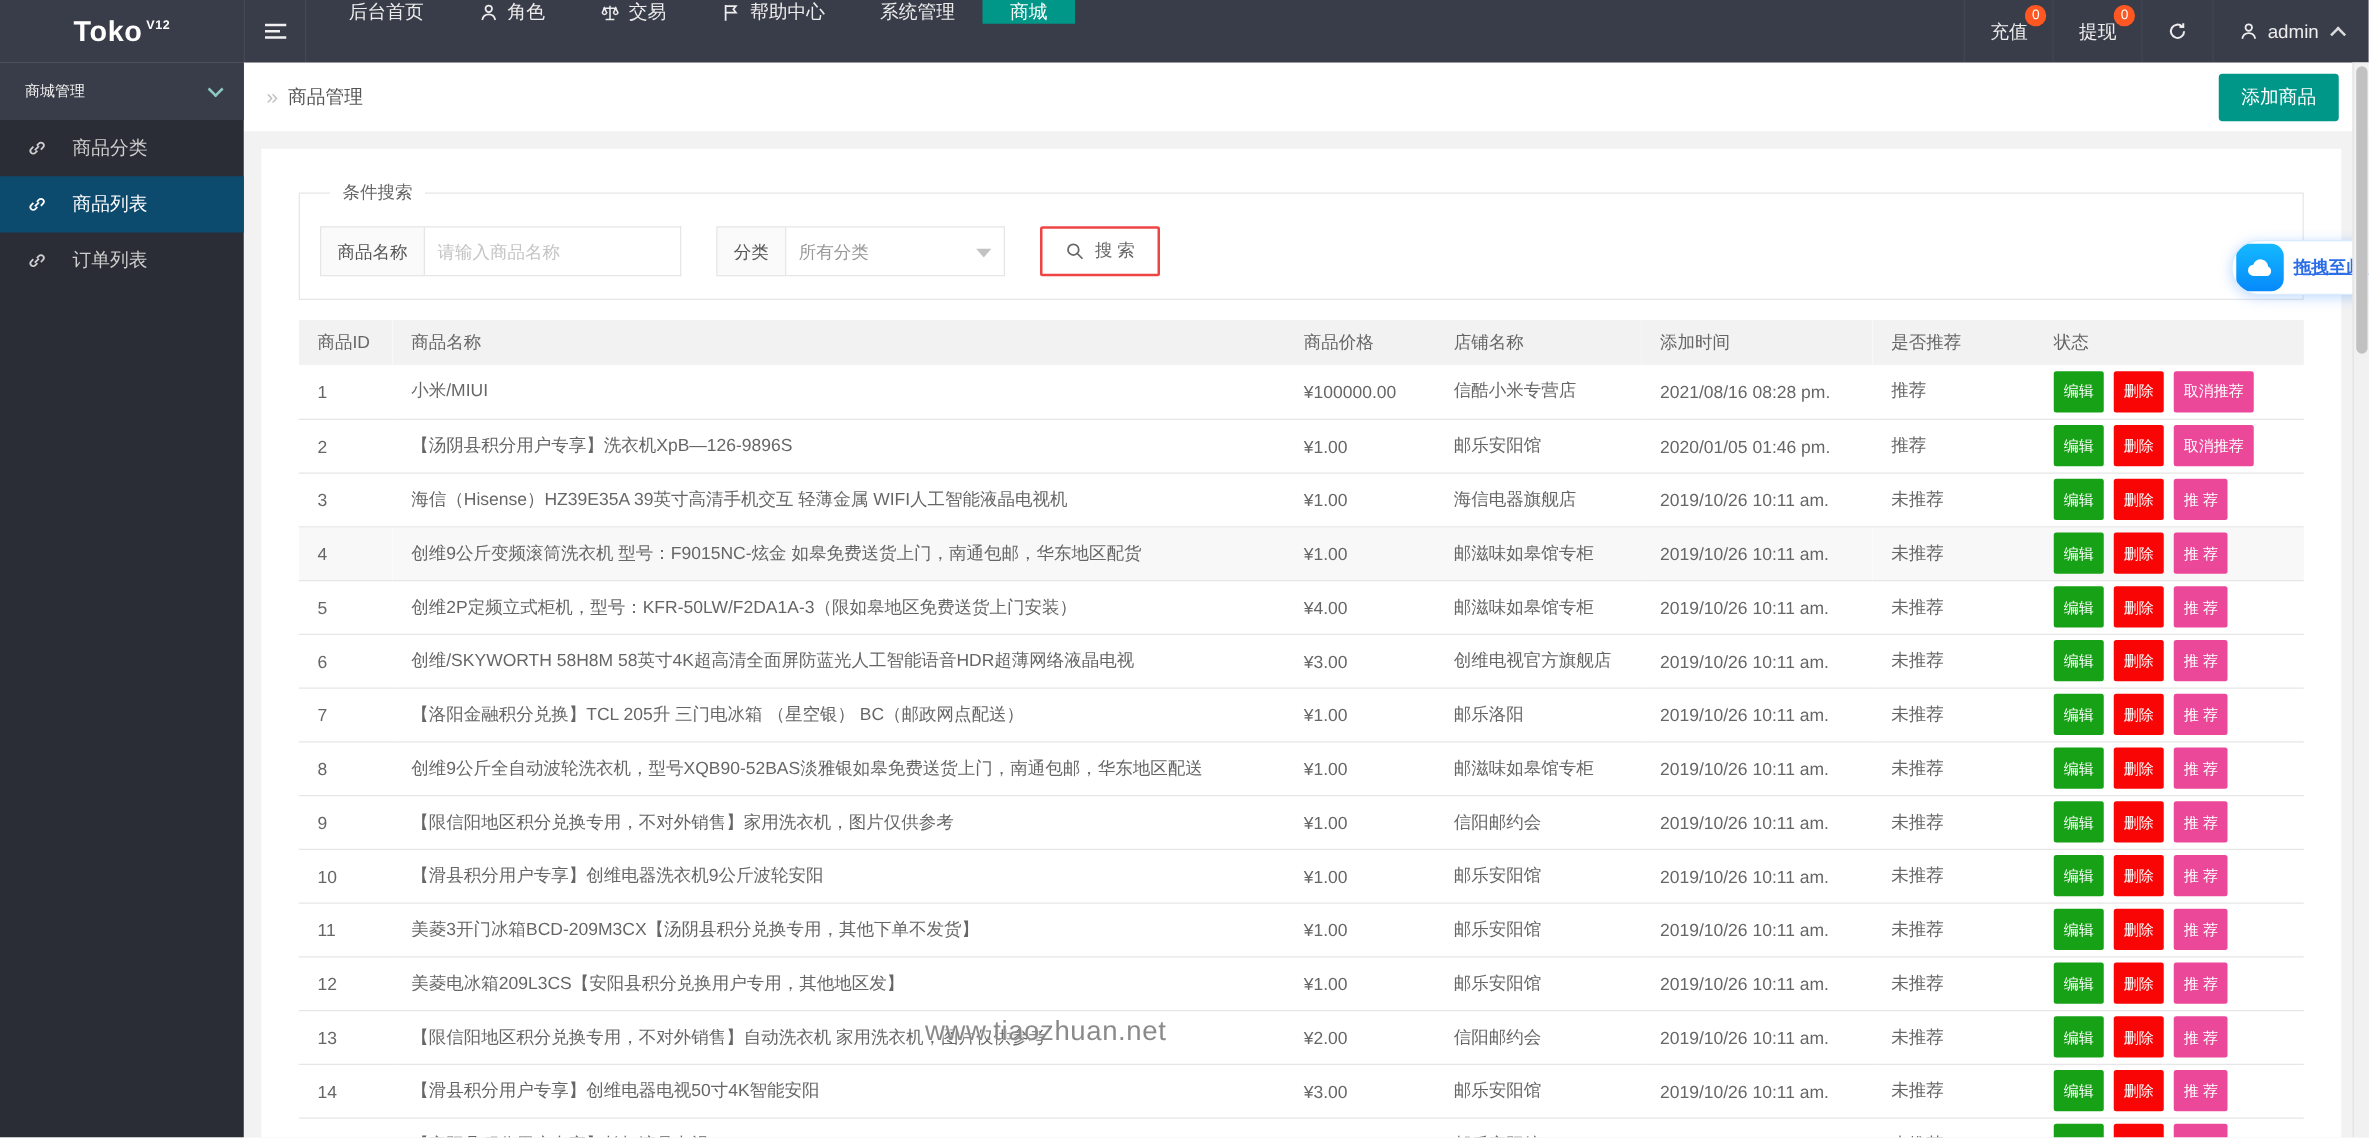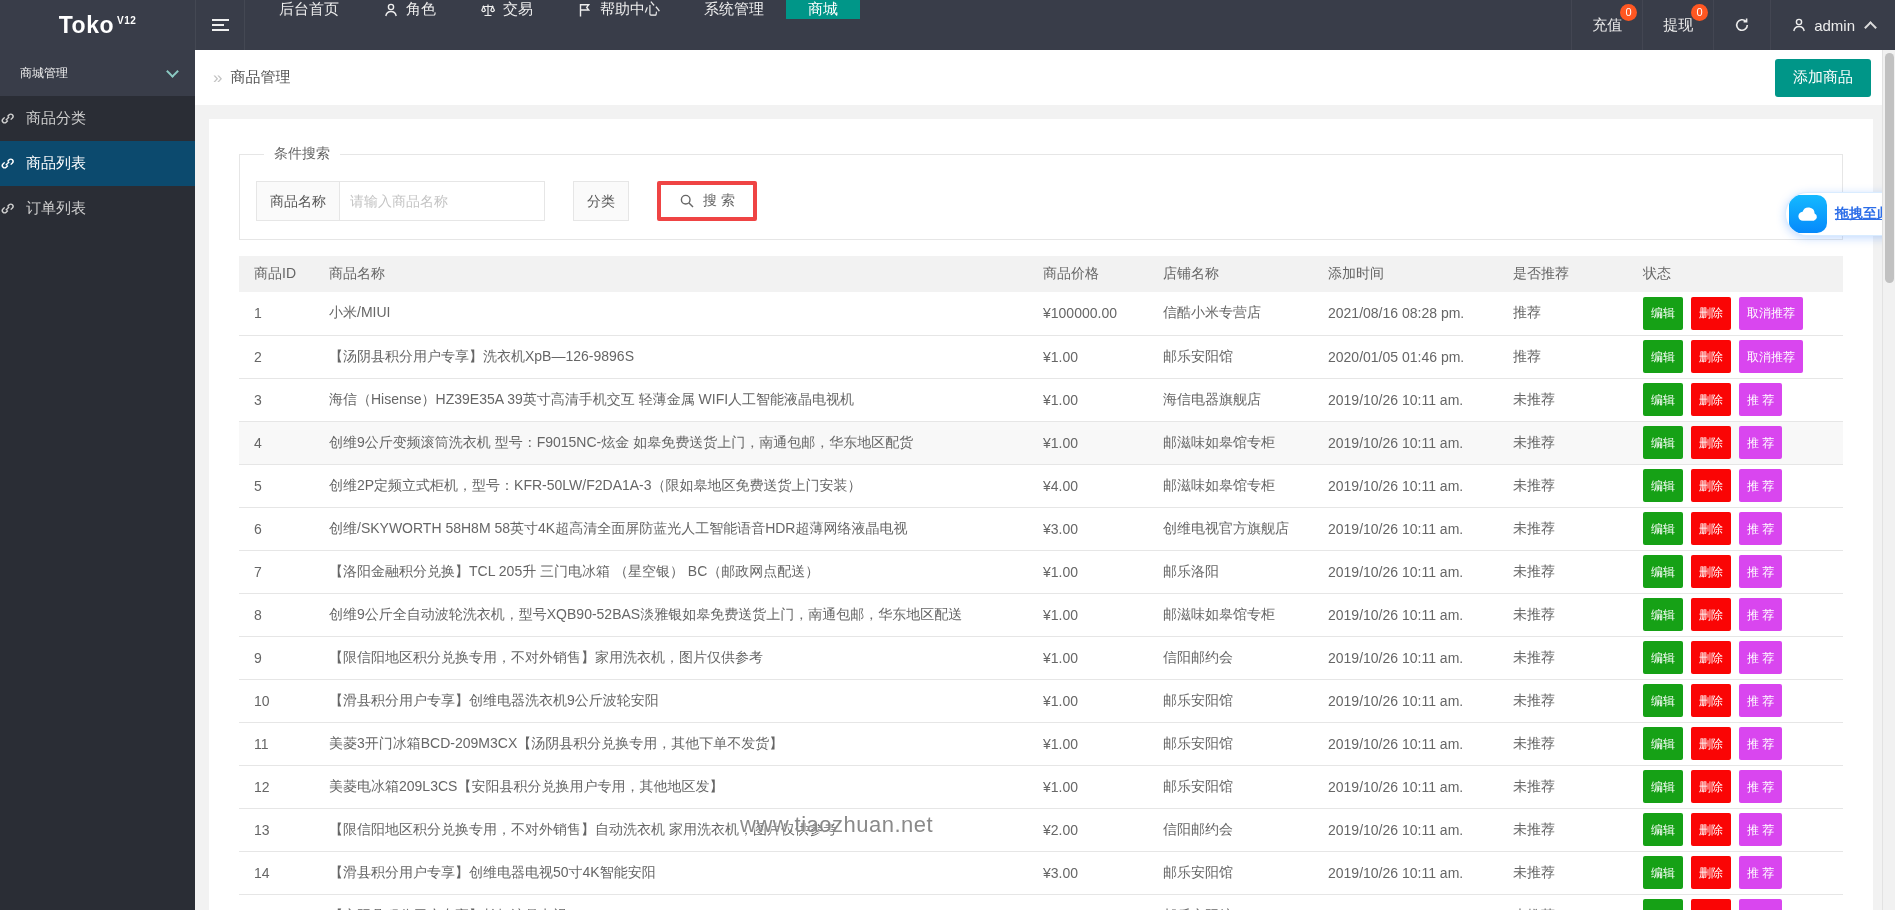--- a/index.html
+++ b/index.html
@@ -22,50 +22,50 @@
   .nav-ico{display:inline-flex;width:16px;height:16px;}
   .nav-ico svg{width:16px;height:16px;}
   .nav-right{margin-left:auto;display:flex;align-items:stretch;}
   .nav-right-item{position:relative;display:flex;align-items:center;gap:7px;padding:0 20px;font-size:15px;color:#ededed;cursor:pointer;border-left:1px solid rgba(255,255,255,.05);white-space:nowrap;}
   .badge{position:absolute;top:4px;right:5px;min-width:17px;height:17px;line-height:17px;border-radius:9px;background:#FF5722;color:#fff;font-size:11px;text-align:center;padding:0 4px;}
   .chev-up{width:9px;height:9px;border-left:2px solid #dcdcdc;border-top:2px solid #dcdcdc;transform:rotate(45deg);margin-top:5px;margin-left:4px;}
   
   .sidebar{position:absolute;top:50px;left:0;bottom:0;width:195px;background:#2A2D35;z-index:20;}
   .side-group{height:46px;background:#393D49;display:flex;align-items:center;justify-content:space-between;padding:0 18px 0 20px;color:#f0f0f0;font-size:12px;cursor:pointer;}
   .chev-down{width:9px;height:9px;border-left:2px solid #8bc9c2;border-bottom:2px solid #8bc9c2;transform:rotate(-45deg);margin-top:-4px;}
-  .side-item{height:45px;display:flex;align-items:center;gap:10px;color:#cfcfcf;font-size:15px;cursor:pointer;}
+  .side-item{height:45px;display:flex;align-items:center;gap:20px;padding-left:22px;color:#cfcfcf;font-size:15px;cursor:pointer;}
   .side-item.active{background:#0c4a6e;color:#fff;}
   .side-item .nav-ico svg{width:15px;height:15px;}
   
   .main{position:absolute;left:195px;top:50px;right:0;bottom:0;background:#f2f2f2;}
   .crumbbar{height:55px;background:#fff;display:flex;align-items:center;padding:0 24px 0 18px;}
   .crumb-ico{color:#c2c2c2;font-size:17px;margin-right:8px;}
   .crumb-title{color:#555;font-size:15px;}
   .add-btn{margin-left:auto;background:#009688;color:#fff;border:none;height:38px;padding:0 18px;font-size:15px;border-radius:3px;cursor:pointer;font-family:inherit;}
   .panel{margin:14px 22px 0 14px;background:#fff;height:calc(100% - 69px);padding:26px 20px 0 20px;overflow:hidden;}
   fieldset{border:1px solid #e6e6e6;margin:0 10px;padding:10px 16px 18px;}
   legend{padding:0 10px;margin-left:8px;font-size:14px;color:#666;}
   .form-row{display:flex;align-items:center;gap:28px;margin-top:8px;}
   .input-group{display:flex;align-items:stretch;}
   .ig-label{background:#fafafa;border:1px solid #e6e6e6;padding:0 13px;height:40px;line-height:38px;font-size:14px;color:#565656;white-space:nowrap;}
   .ig-input{border:1px solid #e6e6e6;border-left:none;height:40px;width:205px;padding:0 10px;font-size:14px;color:#666;outline:none;font-family:inherit;}
   .ig-input::placeholder{color:#c4c4c4;}
   .select-box{position:relative;border:1px solid #e6e6e6;border-left:none;height:40px;line-height:38px;width:175px;padding:0 28px 0 10px;font-size:14px;color:#999;cursor:pointer;}
   .caret-down{position:absolute;right:10px;top:17px;width:0;height:0;border-left:6px solid transparent;border-right:6px solid transparent;border-top:7px solid #c2c2c2;}
-  .search-btn{display:flex;align-items:center;gap:8px;height:40px;padding:0 18px;background:#fff;border:4px solid #ef4444;border-radius:2px;font-size:14px;color:#666;cursor:pointer;font-family:inherit;}
+  .search-btn{display:flex;align-items:center;gap:8px;height:40px;padding:0 18px;background:#fff;border:2px solid #ef4444;border-radius:2px;font-size:14px;color:#666;cursor:pointer;font-family:inherit;}
   .search-btn svg{width:16px;height:16px;}
   
   table{width:calc(100% - 20px);margin:16px 10px 0;border-collapse:collapse;table-layout:fixed;}
   thead th{background:#f2f2f2;height:36px;font-weight:400;text-align:left;padding:0 15px;font-size:14px;color:#666;white-space:nowrap;overflow:hidden;}
   tbody td{height:43px;border-bottom:1px solid #e6e6e6;padding:0 15px;font-size:14px;color:#666;white-space:nowrap;overflow:hidden;}
   tbody tr.hl{background:#f8f8f8;}
   .btn{display:inline-block;height:33px;line-height:24px;padding:0 8px;border:none;border-radius:2px;color:#fff;font-size:12px;margin-right:8px;cursor:pointer;font-family:inherit;white-space:nowrap;}
   .btn-edit{background:#16A116;}
   .btn-del{background:#FA0505;}
-  .btn-rec{background:#d946ef;text-align:right;}
+  .btn-rec{background:#ec4899;text-align:right;}
   
   .watermark{position:absolute;left:740px;top:812px;font-size:22px;color:#8a8a8a;letter-spacing:.5px;text-shadow:1px 1px 0 rgba(255,255,255,.75);z-index:40;}
   .drag-pill{position:absolute;top:192px;right:0;height:44px;width:110px;background:#fff;border:1px solid #d9ecff;border-right:none;border-radius:24px 0 0 24px;box-shadow:0 2px 10px rgba(30,120,255,.28);display:flex;align-items:center;padding:3px;z-index:50;overflow:hidden;}
   .drag-ico{flex:0 0 38px;width:38px;height:38px;border-radius:10px;background:linear-gradient(180deg,#14b9ff,#0689fb);display:flex;align-items:center;justify-content:center;}
   .drag-ico svg{width:24px;height:24px;}
   .drag-text{margin-left:8px;color:#2d6ee8;font-size:14px;font-weight:700;text-decoration:underline;white-space:nowrap;}
   .scrollbar{position:absolute;top:50px;right:0;bottom:0;width:13px;background:#f1f1f1;border-left:1px solid #e2e2e2;z-index:60;}
   .scroll-thumb{position:absolute;top:3px;left:2px;width:9px;height:230px;background:#c1c1c1;border-radius:5px;}
 </style>
 </head>
@@ -191,20 +191,24 @@
   <div class="panel">
     <fieldset>
       <legend>条件搜索</legend>
       <div class="form-row">
         <div class="input-group">
           <span class="ig-label">商品名称</span>
           <input class="ig-input" type="text" placeholder="请输入商品名称" style="">
         </div>
         <div class="input-group">
           <span class="ig-label">分类</span>
+          <div class="select-box">
+            <span>所有分类</span>
+            <i class="caret-down"></i>
+          </div>
         </div>
         <button class="search-btn">
           <span class="nav-ico">
               <svg viewBox="0 0 16 16" fill="none" stroke="currentColor" stroke-width="1.4">
                 <circle cx="6.7" cy="6.7" r="4.3"></circle>
                 <path d="M10 10l4 4"></path>
               </svg>
             </span>
           <span>搜 索</span>
         </button>

